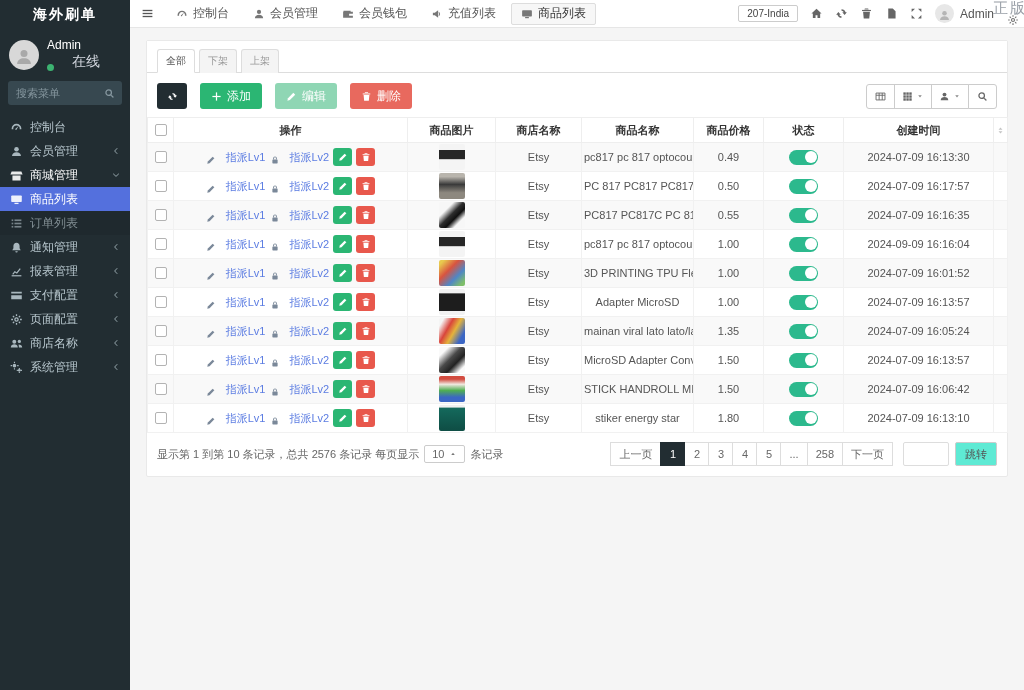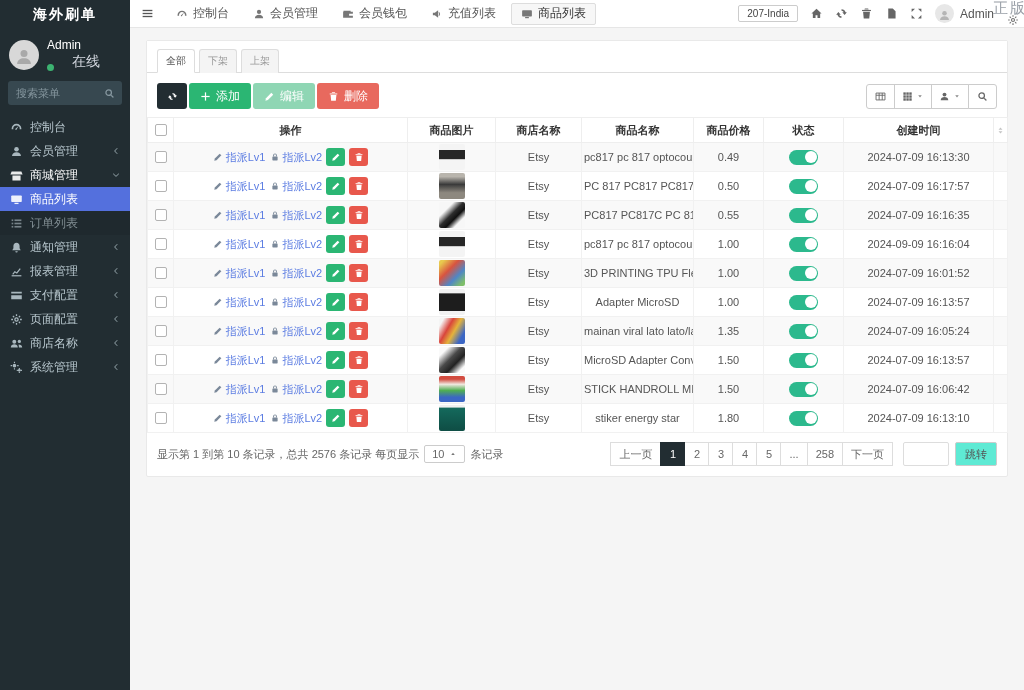--- a/index.html
+++ b/index.html
@@ -45,21 +45,21 @@
   .nv-avatar .ic{width:13px;height:13px;margin-top:3px}
   .nv-gear{position:absolute;right:5px;top:14px;width:12px;height:12px;color:#777;cursor:pointer}
   .watermark{position:absolute;right:-3px;top:-1px;font-size:15px;color:#9aa0a8;letter-spacing:2px;z-index:9;pointer-events:none}
 
   
   .content{position:absolute;left:130px;top:28px;right:0;bottom:0;background:#f5f5f5;padding:12px 16px}
   .card{background:#fff;border:1px solid #e9e9e9;border-radius:2px}
   .tabsbar{padding:7px 10px 0;border-bottom:1px solid #ddd;display:flex;gap:4px;background:#fff}
   .tab{padding:4px 8px;font-size:10px;color:#999;background:#f4f4f4;border:1px solid #ddd;border-bottom:none;border-radius:3px 3px 0 0;cursor:pointer;position:relative;top:1px}
   .tab.active{background:#fff;color:#555;border-bottom:1px solid #fff}
-  .toolbar{display:flex;align-items:center;padding:10px 10px 8px;gap:2px}
+  .toolbar{display:flex;align-items:center;padding:10px 10px 8px;gap:13px}
   .btn{height:26px;border-radius:3px;border:none;color:#fff;font-size:12px;display:inline-flex;align-items:center;gap:5px;padding:0 11px;cursor:pointer}
   .btn .ic{width:11px;height:11px}
   .btn.dark{background:#222d32;width:30px;justify-content:center;padding:0}
   .btn.green{background:#2bb673}
   .btn.lightgreen{background:#8fd6b4}
   .btn.red{background:#e8695e}
   .tool-right{margin-left:auto;display:flex}
   .tbtn{height:25px;min-width:29px;border:1px solid #ccc;background:#fff;color:#666;display:inline-flex;align-items:center;justify-content:center;gap:3px;margin-left:-1px;padding:0 7px;cursor:pointer}
   .tbtn:first-child{border-radius:3px 0 0 3px}
   .tbtn:last-child{border-radius:0 3px 3px 0}
@@ -68,21 +68,21 @@
 
   
   table{width:100%;border-collapse:collapse;table-layout:fixed;font-size:11px}
   th{font-weight:bold;height:25px;border:1px solid #eee;color:#333;text-align:center;background:#fff;padding:0 2px;overflow:hidden;white-space:nowrap}
   td{height:27px;text-align:center;border:1px solid #f1f1f1;color:#555;padding:0 2px;overflow:hidden;white-space:nowrap}
   tbody tr:nth-child(odd) td{background:#f9f9f9}
   col.c-cb{width:26px}col.c-op{width:234px}col.c-img{width:88px}col.c-store{width:86px}
   col.c-name{width:112px}col.c-price{width:70px}col.c-status{width:80px}col.c-created{width:150px}col.c-sort{width:14px}
   .cb{width:12px;height:12px;border:1px solid #b3b3b3;border-radius:2px;background:#fff;margin:0 auto;cursor:pointer}
   .opwrap{display:flex;align-items:center;justify-content:center;gap:4px}
-  .oplink{color:#5b7ce2;text-decoration:none;display:inline-flex;align-items:center;gap:3px;cursor:pointer}
+  .oplink{color:#5b7ce2;text-decoration:none;display:inline-flex;align-items:flex-end;gap:10px;cursor:pointer}
   .oplink .ic{width:10px;height:10px;color:#7a8899}
   .btn-sq{width:19px;height:18px;border-radius:3px;border:none;color:#fff;display:inline-flex;align-items:center;justify-content:center;cursor:pointer}
   .btn-sq .ic{width:10px;height:10px}
   .btn-sq.green{background:#2bb673}
   .btn-sq.red{background:#e8584c}
   .thumb{width:26px;height:26px;margin:1px auto;border-radius:2px;background:#eee}
   .toggle{width:29px;height:15px;border-radius:8px;background:#2cb98d;margin:0 auto;position:relative;cursor:pointer}
   .toggle .knob{position:absolute;right:1.5px;top:1.5px;width:12px;height:12px;border-radius:50%;background:#fff}
   .sorter{width:9px;height:11px;color:#c3c3c3;margin:0 auto;cursor:pointer}
   .name-cell,.created-cell{color:#555}

